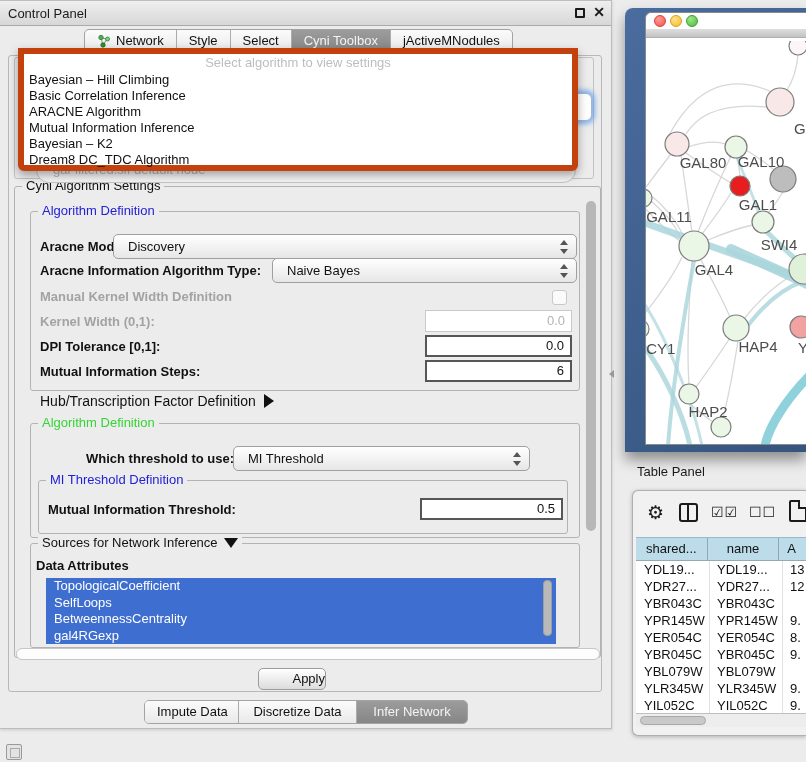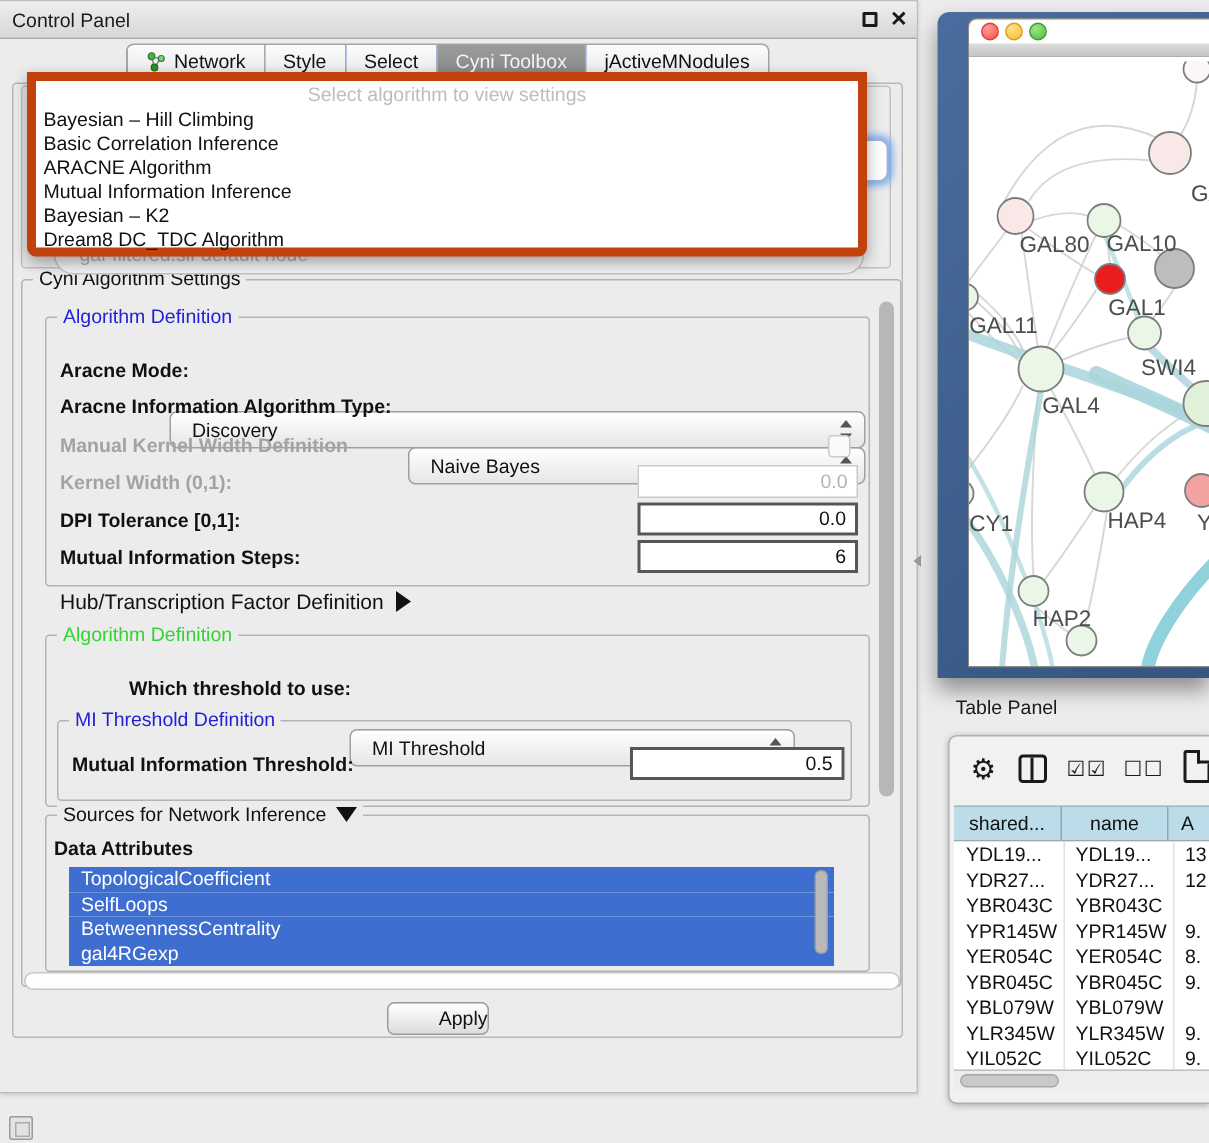--- a/index.html
+++ b/index.html
@@ -56,21 +56,21 @@
   .green { color:#35d435; }
   .v-scroll { position:absolute; right:4px; top:10px; width:10px; height:450px; }
   .v-thumb { position:absolute; left:0; top:0; width:10px; height:330px; background:#b7b7b7; border-radius:5px; }
 
   .subgroup { position:absolute; border:1px solid #b3b3b3; border-radius:3px; }
   .lbl { position:absolute; white-space:nowrap; }
   .b { font-weight:bold; }
   .dis { color:#a3a3a3; }
 
   .combo { position:absolute; height:25px; border:1px solid #9f9f9f; border-radius:5px;
-    background:linear-gradient(#ffffff,#e6e6e6); line-height:23px; padding-left:14px;margin-top:40px; }
+    background:linear-gradient(#ffffff,#e6e6e6); line-height:23px; padding-left:14px; }
   .combo .arrows { position:absolute; right:8px; top:4px; width:9px; height:16px; }
   .combo .arrows::before { content:""; position:absolute; left:1px; top:1px;
     border-left:4px solid transparent; border-right:4px solid transparent; border-bottom:5px solid #555; }
   .combo .arrows::after { content:""; position:absolute; left:1px; bottom:1px;
     border-left:4px solid transparent; border-right:4px solid transparent; border-top:5px solid #555; }
 
   .field { position:absolute; height:22px; background:#fff; text-align:right;
     padding:0 6px; font-size:13px; font-family:"Liberation Sans",sans-serif; color:#111; }
   .field.soft { border:1px solid #c9c9c9; color:#b3b3b3; }
   .field.hard { border:2px solid #565656; }
@@ -260,20 +260,25 @@
     <div class="attr-item">gal4RGexp</div>
     <div class="attr-scroll">
         <div class="attr-thumb"></div>
       </div>
   </div>
 
   <div class="h-scroll"></div>
 
   <div class="apply-btn">Apply</div>
 
+  <div class="bottom-tabbar">
+    <div class="tabseg" style="width:94px;">Impute Data</div>
+    <div class="tabseg" style="width:118px;">Discretize Data</div>
+    <div class="tabseg sel" style="width:110px;">Infer Network</div>
+  </div>
 </div>
 
 <div class="splitter-arrow"></div>
 <div class="mini-icon"></div>
 
 <div class="net-frame">
   <div class="net-inner">
     <div class="lights">
       <span class="light red"></span>
       <span class="light yellow"></span>

